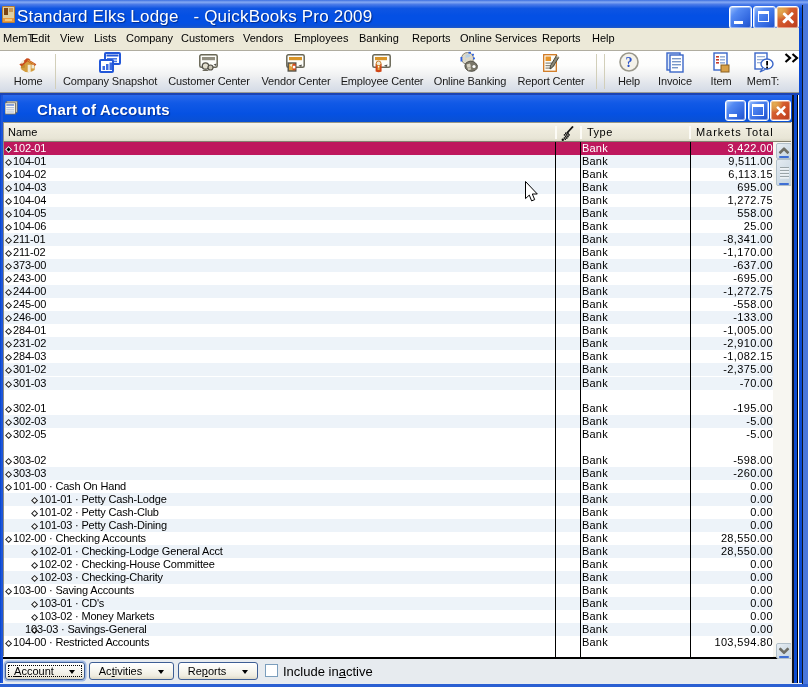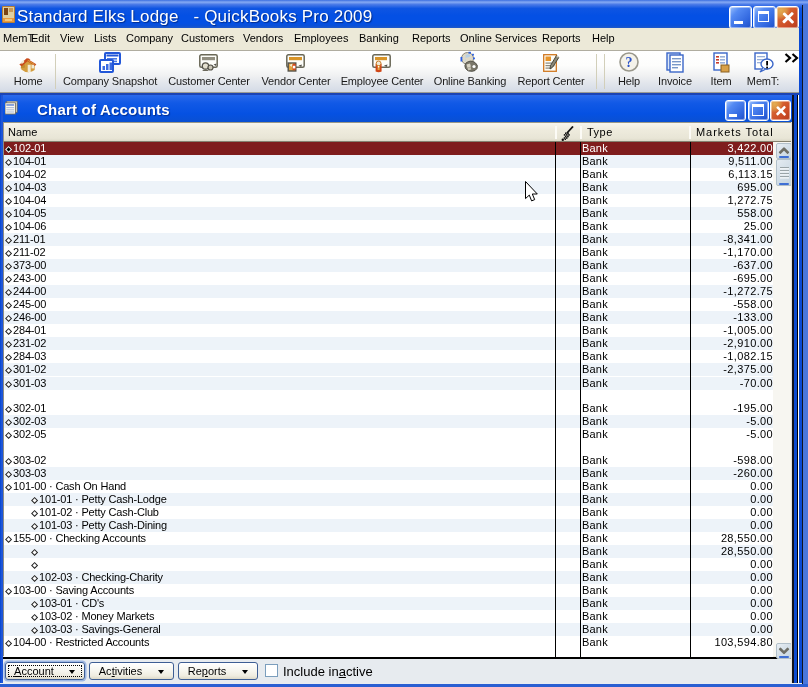--- a/index.html
+++ b/index.html
@@ -52,21 +52,21 @@
 #lhead{position:absolute;left:3px;top:122px;width:788px;height:20px;
  background:linear-gradient(180deg,#f8f6ee 0%,#eeebdd 40%,#e8e5d6 85%,#dcd9c8 100%);
  border-top:1px solid #9a9889;border-left:1px solid #9a9889;border-bottom:1px solid #84816f;box-sizing:border-box;}
 #lhead .ht{position:absolute;top:3px;font-size:11px;color:#000;}
 .hsep{position:absolute;top:3px;width:1.5px;height:13px;background:#fcfbf6;}
 
 
 #lbody{position:absolute;left:4px;top:142px;width:769px;height:515px;background:#fff;}
 .row{position:absolute;left:4px;width:769px;height:13px;background:#fff;}
 .row.alt{background:#edf3f9;}
-.row.sel{background:#7f1d1d;}
+.row.sel{background:#be185d;}
 .row span{position:absolute;font-size:11px;line-height:13px;color:#000;white-space:pre;letter-spacing:-0.18px;}
 .row.sel span{color:#fff;}
 .dia{top:4.5px;width:3.2px;height:3.2px;border:1px solid #222;transform:rotate(45deg);background:#fcfcfc;}
 .row.sel .dia{border-color:#fff;background:#000;}
 .nm{top:0;}
 .ty{left:578px;top:0;}
 .row span.ty{letter-spacing:0.2px;}
 .bl{right:0px;top:0;text-align:right;}
 .row span.bl{letter-spacing:0.35px;}
 .vline{position:absolute;top:142px;width:1px;height:516px;background:#000;}
@@ -515,31 +515,33 @@
     <span class="bl">0.00</span>
   </div>
 <div class="row alt" style="top:519px">
     <span class="dia" style="left:28px"></span>
     <span class="nm" style="left:35px">101-03 · Petty Cash-Dining</span>
     <span class="ty">Bank</span>
     <span class="bl">0.00</span>
   </div>
 <div class="row" style="top:532px">
     <span class="dia" style="left:2px"></span>
-    <span class="nm" style="left:9px">155-00 · Checking Accounts</span>
+    <span class="nm" style="left:9px">102-00 · Checking Accounts</span>
     <span class="ty">Bank</span>
     <span class="bl">28,550.00</span>
   </div>
 <div class="row alt" style="top:545px">
     <span class="dia" style="left:28px"></span>
+    <span class="nm" style="left:35px">102-01 · Checking-Lodge General Acct</span>
     <span class="ty">Bank</span>
     <span class="bl">28,550.00</span>
   </div>
 <div class="row" style="top:558px">
     <span class="dia" style="left:28px"></span>
+    <span class="nm" style="left:35px">102-02 · Checking-House Committee</span>
     <span class="ty">Bank</span>
     <span class="bl">0.00</span>
   </div>
 <div class="row alt" style="top:571px">
     <span class="dia" style="left:28px"></span>
     <span class="nm" style="left:35px">102-03 · Checking-Charity</span>
     <span class="ty">Bank</span>
     <span class="bl">0.00</span>
   </div>
 <div class="row" style="top:584px">
@@ -555,21 +557,21 @@
     <span class="bl">0.00</span>
   </div>
 <div class="row" style="top:610px">
     <span class="dia" style="left:28px"></span>
     <span class="nm" style="left:35px">103-02 · Money Markets</span>
     <span class="ty">Bank</span>
     <span class="bl">0.00</span>
   </div>
 <div class="row alt" style="top:623px">
     <span class="dia" style="left:28px"></span>
-    <span class="nm" style="left:35px">103-03 · Savings-General</span>
+    <span class="nm" style="left:21px">103-03 · Savings-General</span>
     <span class="ty">Bank</span>
     <span class="bl">0.00</span>
   </div>
 <div class="row" style="top:636px">
     <span class="dia" style="left:2px"></span>
     <span class="nm" style="left:9px">104-00 · Restricted Accounts</span>
     <span class="ty">Bank</span>
     <span class="bl">103,594.80</span>
   </div>
 <div class="vline" style="left:555px"></div>

